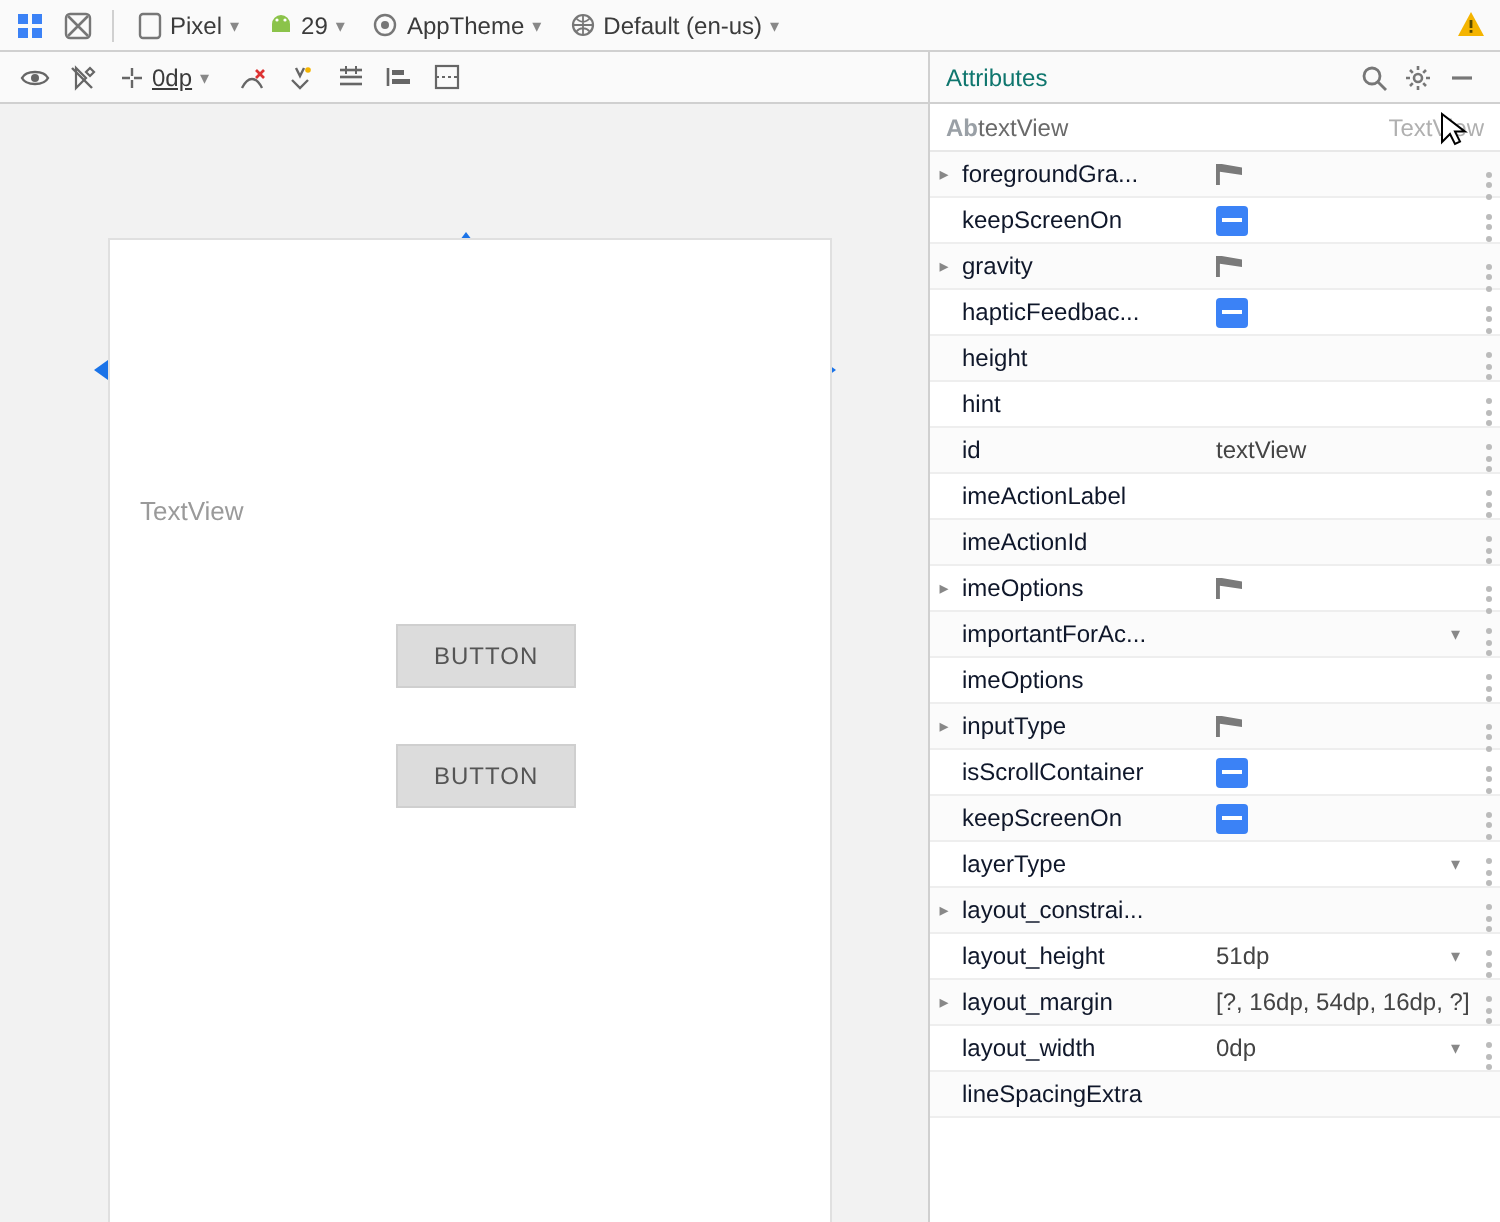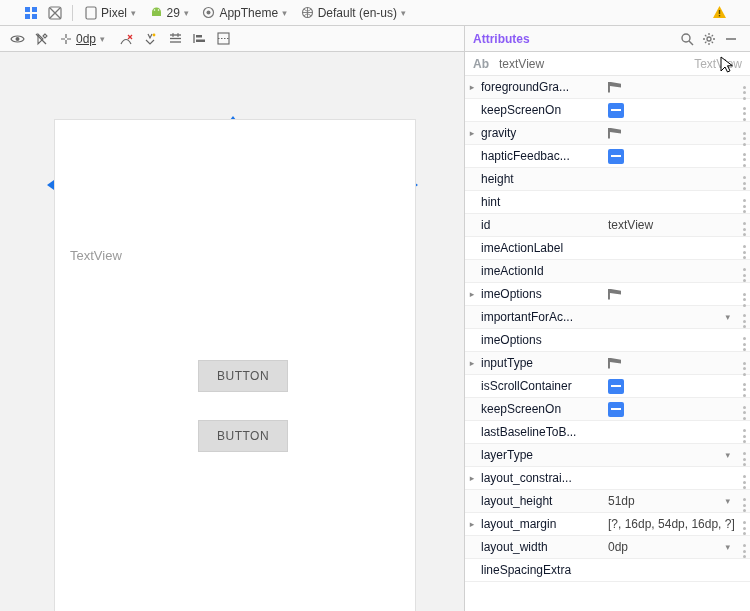--- a/index.html
+++ b/index.html
@@ -1,18 +1,18 @@
 <!DOCTYPE html>
 <html><head>
 <meta charset="utf-8">
 <style>
   * { box-sizing: border-box; margin: 0; padding: 0; }
   html, body { width: 750px; height: 611px; overflow: hidden; font-family: "Segoe UI", Arial, sans-serif; font-size: 12px; background: #fff; color: #3b3b3b; }
   .root { display: flex; flex-direction: column; width: 100%; height: 100%; }
-  .topbar { height: 26px; border-bottom: 1px solid #d0d0d0; display: flex; align-items: center; padding: 0 20px; gap: 2px; background: #fafafa; }
+  .topbar { height: 26px; border-bottom: 1px solid #d0d0d0; display: flex; align-items: center; padding: 0 4px; gap: 2px; background: #fafafa; }
   .topbar .sep { width: 1px; height: 16px; background: #d0d0d0; margin: 0 4px; }
   .icon-btn { width: 22px; height: 22px; display: flex; align-items: center; justify-content: center; cursor: pointer; border-radius: 3px; }
   .combo { display: flex; align-items: center; gap: 4px; padding: 0 6px; height: 22px; cursor: pointer; border-radius: 3px; }
   .combo .chev { color: #888; font-size: 9px; }
   .main { flex: 1; display: flex; min-height: 0; }
   .design-area { width: 465px; display: flex; flex-direction: column; border-right: 1px solid #d0d0d0; }
   .design-toolbar { height: 26px; border-bottom: 1px solid #d0d0d0; display: flex; align-items: center; padding: 0 6px; gap: 2px; background: #fafafa; }
   .design-canvas { flex: 1; position: relative; background: #f2f2f2; overflow: hidden; }
   .device { position: absolute; left: 55px; top: 68px; width: 360px; height: 520px; background: #fff; box-shadow: 0 0 0 1px #e0e0e0; }
   .textview-box { position: absolute; left: 61px; top: 115px; width: 343px; height: 36px; border: 1px solid #1a73e8; background: rgba(255,255,255,0); }
@@ -22,25 +22,25 @@
   .handle.bl { left: -4px; bottom: -4px; } .handle.br { right: -4px; bottom: -4px; }
   .anchor { position: absolute; width: 12px; height: 12px; border-radius: 50%; background: #1a73e8; }
   .anchor.top { left: 50%; top: -7px; transform: translateX(-50%); }
   .anchor.left { left: -7px; top: 50%; transform: translateY(-50%); }
   .anchor.right { right: -7px; top: 50%; transform: translateY(-50%); }
   .anchor.bottom-open { left: 50%; bottom: -7px; transform: translateX(-50%); background: #fff; border: 2px solid #1a73e8; width: 10px; height: 10px; }
   .constraint-line { position: absolute; background: #1a73e8; }
   .constraint-arrow { position: absolute; width: 0; height: 0; }
   .dim-label { position: absolute; color: #9a9a9a; font-size: 11px; }
   .device .plain-text { position: absolute; color: #9a9a9a; font-size: 13px; }
-  .device .btn { position: absolute; background: #dcdcdc; color: #555; font-size: 12px; letter-spacing: 0.5px; padding: 8px 18px; border: 1px solid #cfcfcf; cursor: pointer; margin-top: 48px; }
+  .device .btn { position: absolute; background: #dcdcdc; color: #555; font-size: 12px; letter-spacing: 0.5px; padding: 8px 18px; border: 1px solid #cfcfcf; cursor: pointer; }
   .attr-panel { flex: 1; display: flex; flex-direction: column; min-width: 0; }
   .attr-header { height: 26px; border-bottom: 1px solid #d0d0d0; display: flex; align-items: center; padding: 0 8px; background: #fafafa; }
-  .attr-header .title { font-weight: 700; color: #8b5cf6; flex: 1; }
-  .attr-subhead { height: 24px; display: flex; align-items: center; padding: 0 8px; gap: 10px; border-bottom: 1px solid #e8e8e8; color: #6a6a6a; }
+  .attr-header .title { font-weight: 400; color: #0f766e; flex: 1; }
+  .attr-subhead { height: 24px; display: flex; align-items: center; padding: 0 8px; gap: 0; border-bottom: 1px solid #e8e8e8; color: #6a6a6a; }
   .attr-subhead .type { margin-left: auto; color: #b0b0b0; }
   .attr-list { flex: 1; overflow: hidden; position: relative; }
   .attr-row { display: flex; align-items: center; height: 23px; border-bottom: 1px solid #eee; background: #fff; }
   .attr-row:nth-child(odd){ background:#fbfbfb;}
   .attr-expander { width: 14px; text-align: center; color: #888; font-size: 9px; }
   .attr-name { width: 125px; padding-left: 2px; color: #0f172a; white-space: nowrap; overflow: hidden; text-overflow: ellipsis; }
   .attr-value { flex: 1; display: flex; align-items: center; padding: 0 4px; color: #444; position: relative; }
   .attr-value input { width: 100%; border: none; background: transparent; font: inherit; color: #444; outline: none; }
   .flag { width: 13px; height: 11px; background: #7a7a7a; clip-path: polygon(0 0, 100% 20%, 100% 55%, 15% 40%, 15% 100%, 0 100%);}
   .bool-chip { width: 16px; height: 15px; background: #3b82f6; border-radius: 2px; position: relative; }
@@ -408,32 +408,20 @@
               <div class="bool-chip"></div>
               <div class="more-dots">
                 <span></span>
                 <span></span>
                 <span></span>
               </div>
             </div>
           </div>
           <div class="attr-row">
             <div class="attr-expander"></div>
-            <div class="attr-name">lastBaselineToB...</div>
-            <div class="attr-value">
-              <input style="">
-              <div class="more-dots">
-                <span></span>
-                <span></span>
-                <span></span>
-              </div>
-            </div>
-          </div>
-          <div class="attr-row">
-            <div class="attr-expander"></div>
             <div class="attr-name">layerType</div>
             <div class="attr-value">
               <input style="">
               <span class="dd">▾</span>
               <div class="more-dots">
                 <span></span>
                 <span></span>
                 <span></span>
               </div>
             </div>

